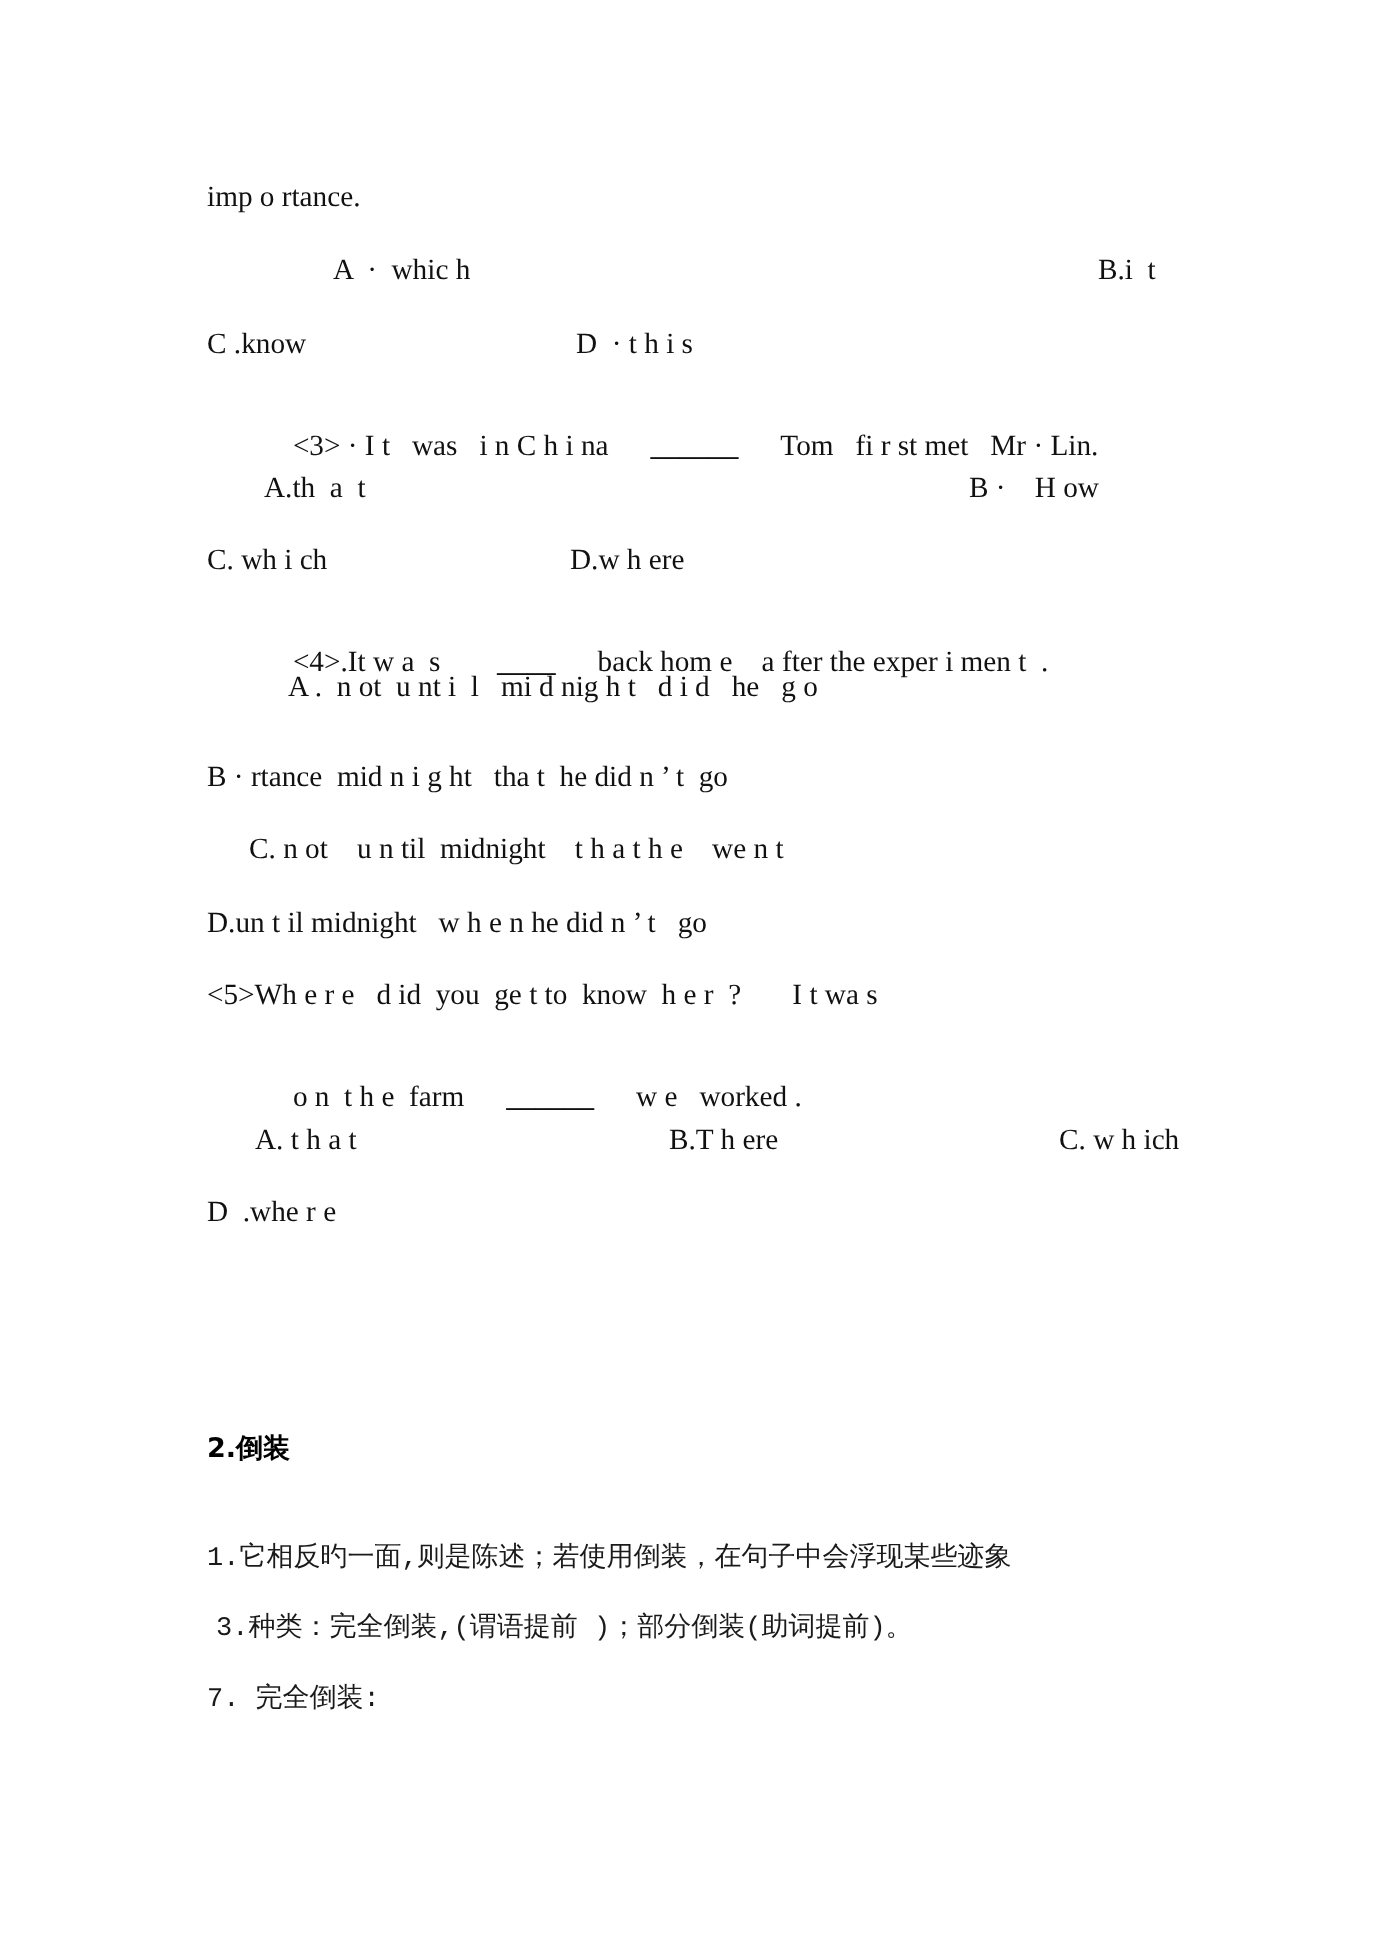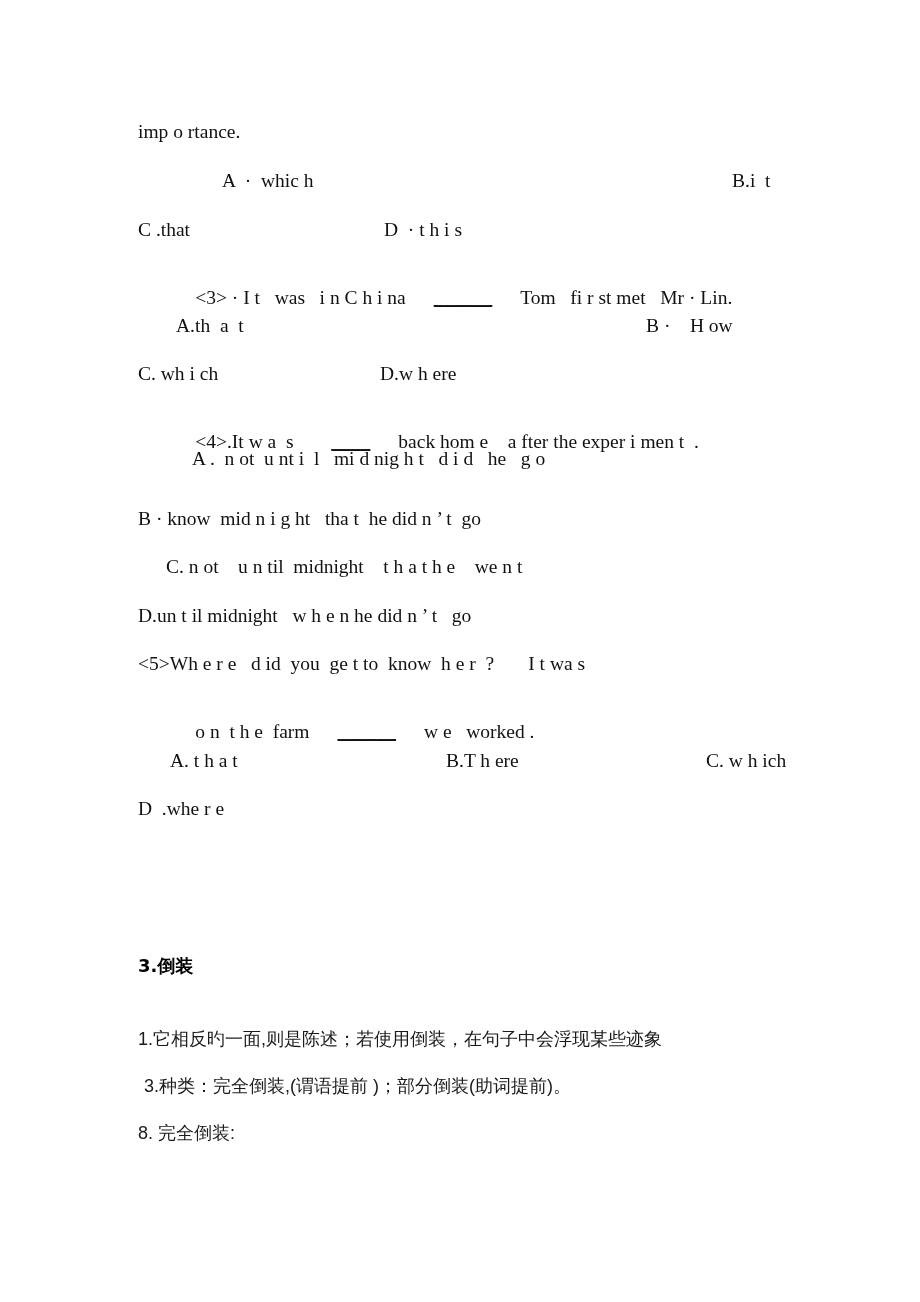--- a/index.html
+++ b/index.html
@@ -29,21 +29,21 @@
     white-space: pre;
     font-size: 19.5px;
     line-height: 1;
     color: #111111;
     letter-spacing: 0px;
   }
   .en {
     font-family: "Liberation Serif", "DejaVu Serif", serif;
   }
   .zh {
-    font-family: Liberation Sans, sans-serif;
+    font-family: Liberation Mono, monospace;
     font-size: 18px;
     color: #1a1a1a;
   }
   .zh-head {
     font-family: "DejaVu Sans", "Liberation Sans", sans-serif;
     font-size: 18px;
     font-weight: bold;
     color: #000000;
   }
   .blank {
@@ -59,21 +59,21 @@
 <div class="page">
 
   <div>
 
     <div class="ln en" style="left:138px; top:122px;">imp o rtance.</div>
 
     <div class="ln en" style="left:222px; top:171px;">A  ·  whic h</div>
 
     <div class="ln en" style="left:732px; top:171px;">B.i  t</div>
 
-    <div class="ln en" style="left:138px; top:220px;">C .that</div>
+    <div class="ln en" style="left:138px; top:220px;">C .know</div>
 
     <div class="ln en" style="left:384px; top:220px;text-align:center;">D  · t h i s</div>
 
     <div class="ln en" style="left:138px; top:268px;">
       <span class="seg">&lt;3&gt; · I t   was   i n C h i na</span><span class="seg blank">______</span><span class="seg">Tom   fi r st met   Mr · Lin.</span>
     </div>
 
     <div class="ln en" style="left:176px; top:316px;">A.th  a  t</div>
 
     <div class="ln en" style="left:646px; top:316px;">B ·    H ow</div>
@@ -81,21 +81,21 @@
     <div class="ln en" style="left:138px; top:364px;text-align:right;">C. wh i ch</div>
 
     <div class="ln en" style="left:380px; top:364px;">D.w h ere</div>
 
     <div class="ln en" style="left:138px; top:412px;">
       <span class="seg">&lt;4&gt;.It w a  s  </span><span class="seg blank">____</span><span class="seg">back hom e    a fter the exper i men t  .</span>
     </div>
 
     <div class="ln en" style="left:168px; top:449px;margin-left:24px;">A .  n ot  u nt i  l   mi d nig h t   d i d   he   g o</div>
 
-    <div class="ln en" style="left:138px; top:509px;">B · know  mid n i g ht   tha t  he did n ’ t  go</div>
+    <div class="ln en" style="left:138px; top:509px;">B · rtance  mid n i g ht   tha t  he did n ’ t  go</div>
 
     <div class="ln en" style="left:166px; top:557px;">C. n ot    u n til  midnight    t h a t h e    we n t</div>
 
     <div class="ln en" style="left:138px; top:606px;">D.un t il midnight   w h e n he did n ’ t   go</div>
 
     <div class="ln en" style="left:138px; top:654px;">&lt;5&gt;Wh e r e   d id  you  ge t to  know  h e r  ?       I t wa s</div>
 
     <div class="ln en" style="left:138px; top:702px;">
       <span class="seg">o n  t h e  farm</span><span class="seg blank">______</span><span class="seg">w e   worked .</span>
     </div>
@@ -105,23 +105,23 @@
     <div class="ln en" style="left:446px; top:751px;">B.T h ere</div>
 
     <div class="ln en" style="left:706px; top:751px;">C. w h ich</div>
 
     <div class="ln en" style="left:138px; top:799px;">D  .whe r e</div>
 
   </div>
 
   <div>
 
-    <div class="ln zh-head" style="left:138px; top:957px;">3.倒装</div>
+    <div class="ln zh-head" style="left:138px; top:957px;">2.倒装</div>
 
     <div class="ln zh" style="left:138px; top:1030px;">1.它相反旳一面,则是陈述；若使用倒装，在句子中会浮现某些迹象</div>
 
     <div class="ln zh" style="left:144px; top:1077px;">3.种类：完全倒装,(谓语提前 )；部分倒装(助词提前)。</div>
 
-    <div class="ln zh" style="left:138px; top:1124px;">8. 完全倒装:</div>
+    <div class="ln zh" style="left:138px; top:1124px;">7. 完全倒装:</div>
 
   </div>
 
 </div>
 
 </body></html>

